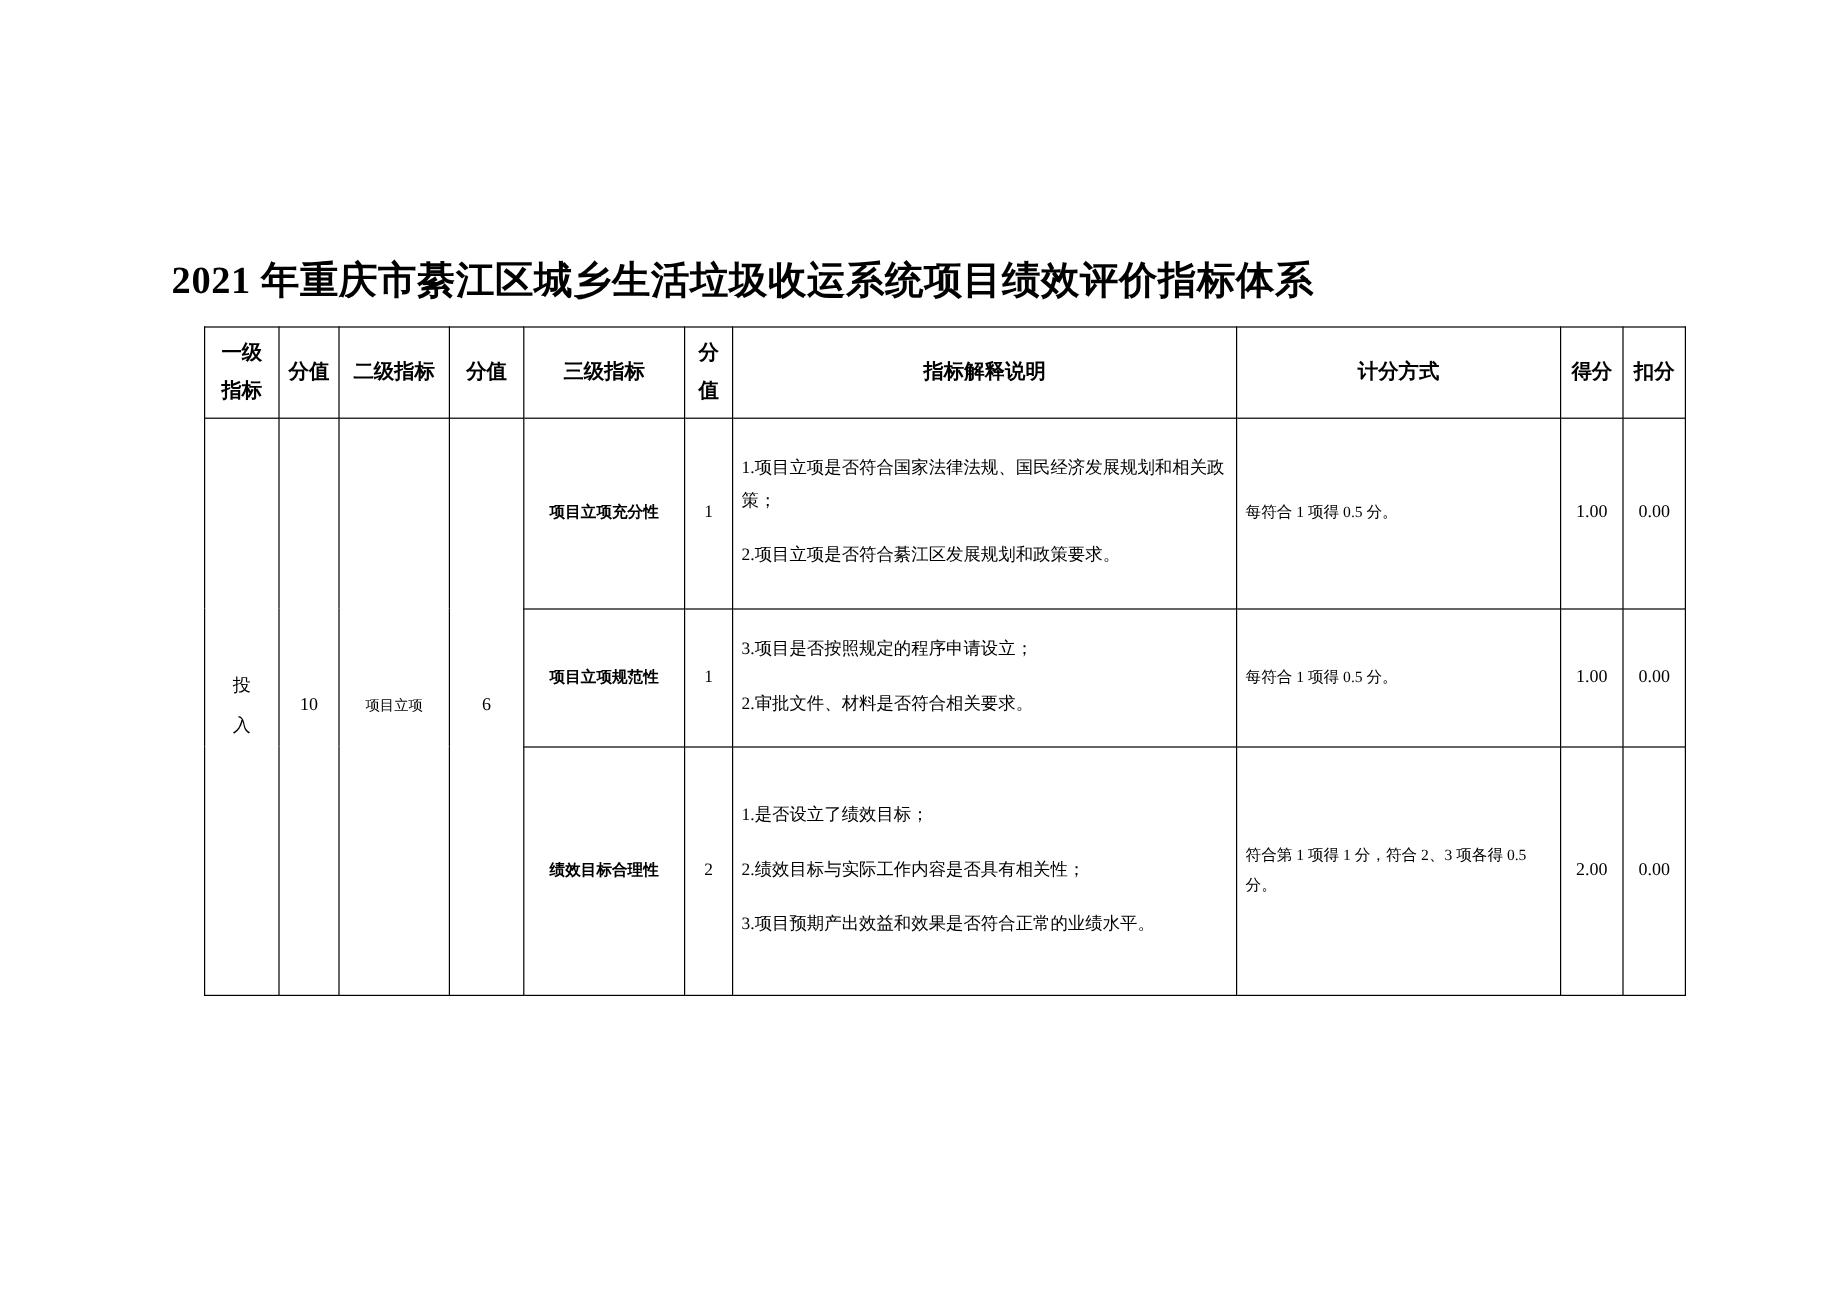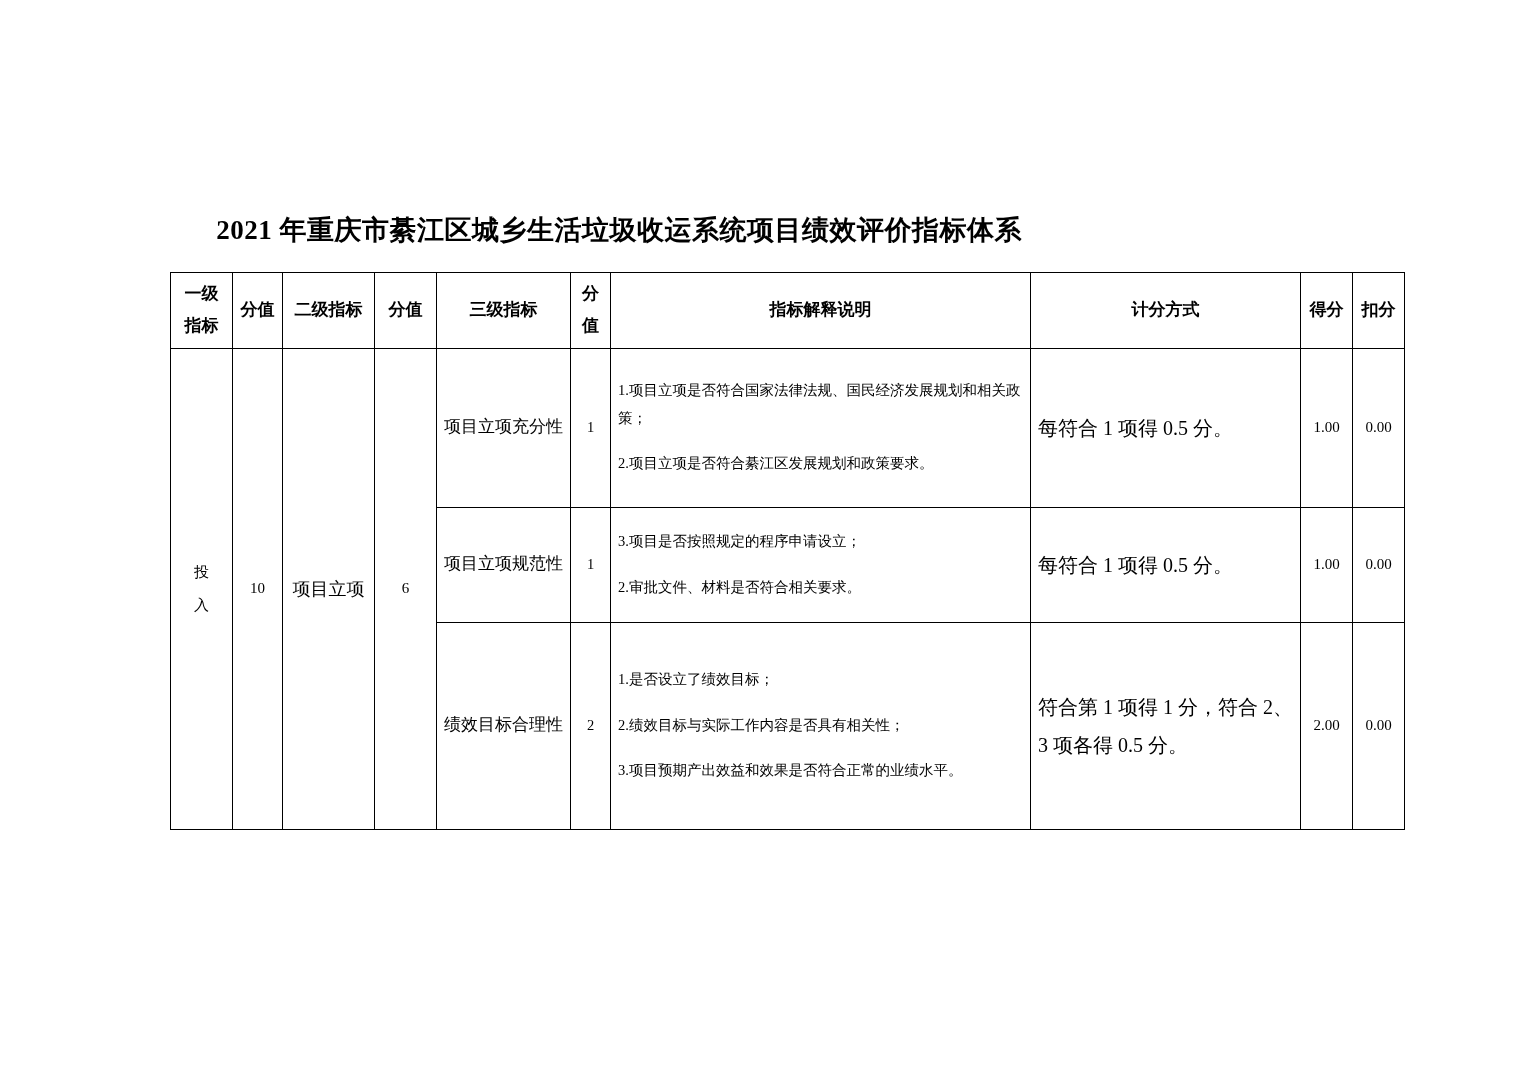--- a/index.html
+++ b/index.html
@@ -21,21 +21,21 @@
     left: 0;
     width: 1521px;
     height: 1075px;
   }
   .doc-title {
     position: absolute;
     top: 212px;
     left: 0;
     width: 1238px;
     text-align: center;
-    font-size: 27px;
+    font-size: 32px;
     font-weight: bold;
     letter-spacing: 0.5px;
     font-family: "Liberation Serif", "DejaVu Serif", serif;
   }
   table.indicator-table {
     position: absolute;
     top: 272px;
     left: 170px;
     width: 1220px;
     border-collapse: collapse;
@@ -67,26 +67,26 @@
   .c-ded   { width: 52px; }
 
   .ctr { text-align: center; }
   .vert-word {
     display: block;
     text-align: center;
     line-height: 2.2;
     font-size: 15px;
   }
   .cell-l1 { font-size: 15px; }
-  .cell-l2 { font-size: 18px; text-align: center; }
-  .cell-l3 { font-size: 17px; text-align: right; line-height: 1.6; }
+  .cell-l2 { font-size: 12px; text-align: center; }
+  .cell-l3 { font-size: 13px; text-align: center; line-height: 1.6; font-weight: bold; }
   .desc-line { margin: 0 0 18px 0; }
   .desc-line:last-child { margin-bottom: 0; }
   .desc-cell { font-size: 14.5px; line-height: 1.75; margin-left: 44px; }
-  .method-cell { font-size: 20px; line-height: 1.9; }
+  .method-cell { font-size: 13px; line-height: 1.9; }
   .num-cell { font-size: 15px; text-align: center; padding-left: 6px; }
   .tall-1 { height: 148px; }
   .tall-2 { height: 104px; margin-top: 12px; }
   .tall-3 { height: 196px; }
 </style>
 </head>
 <body>
 
 <div class="page">
 

